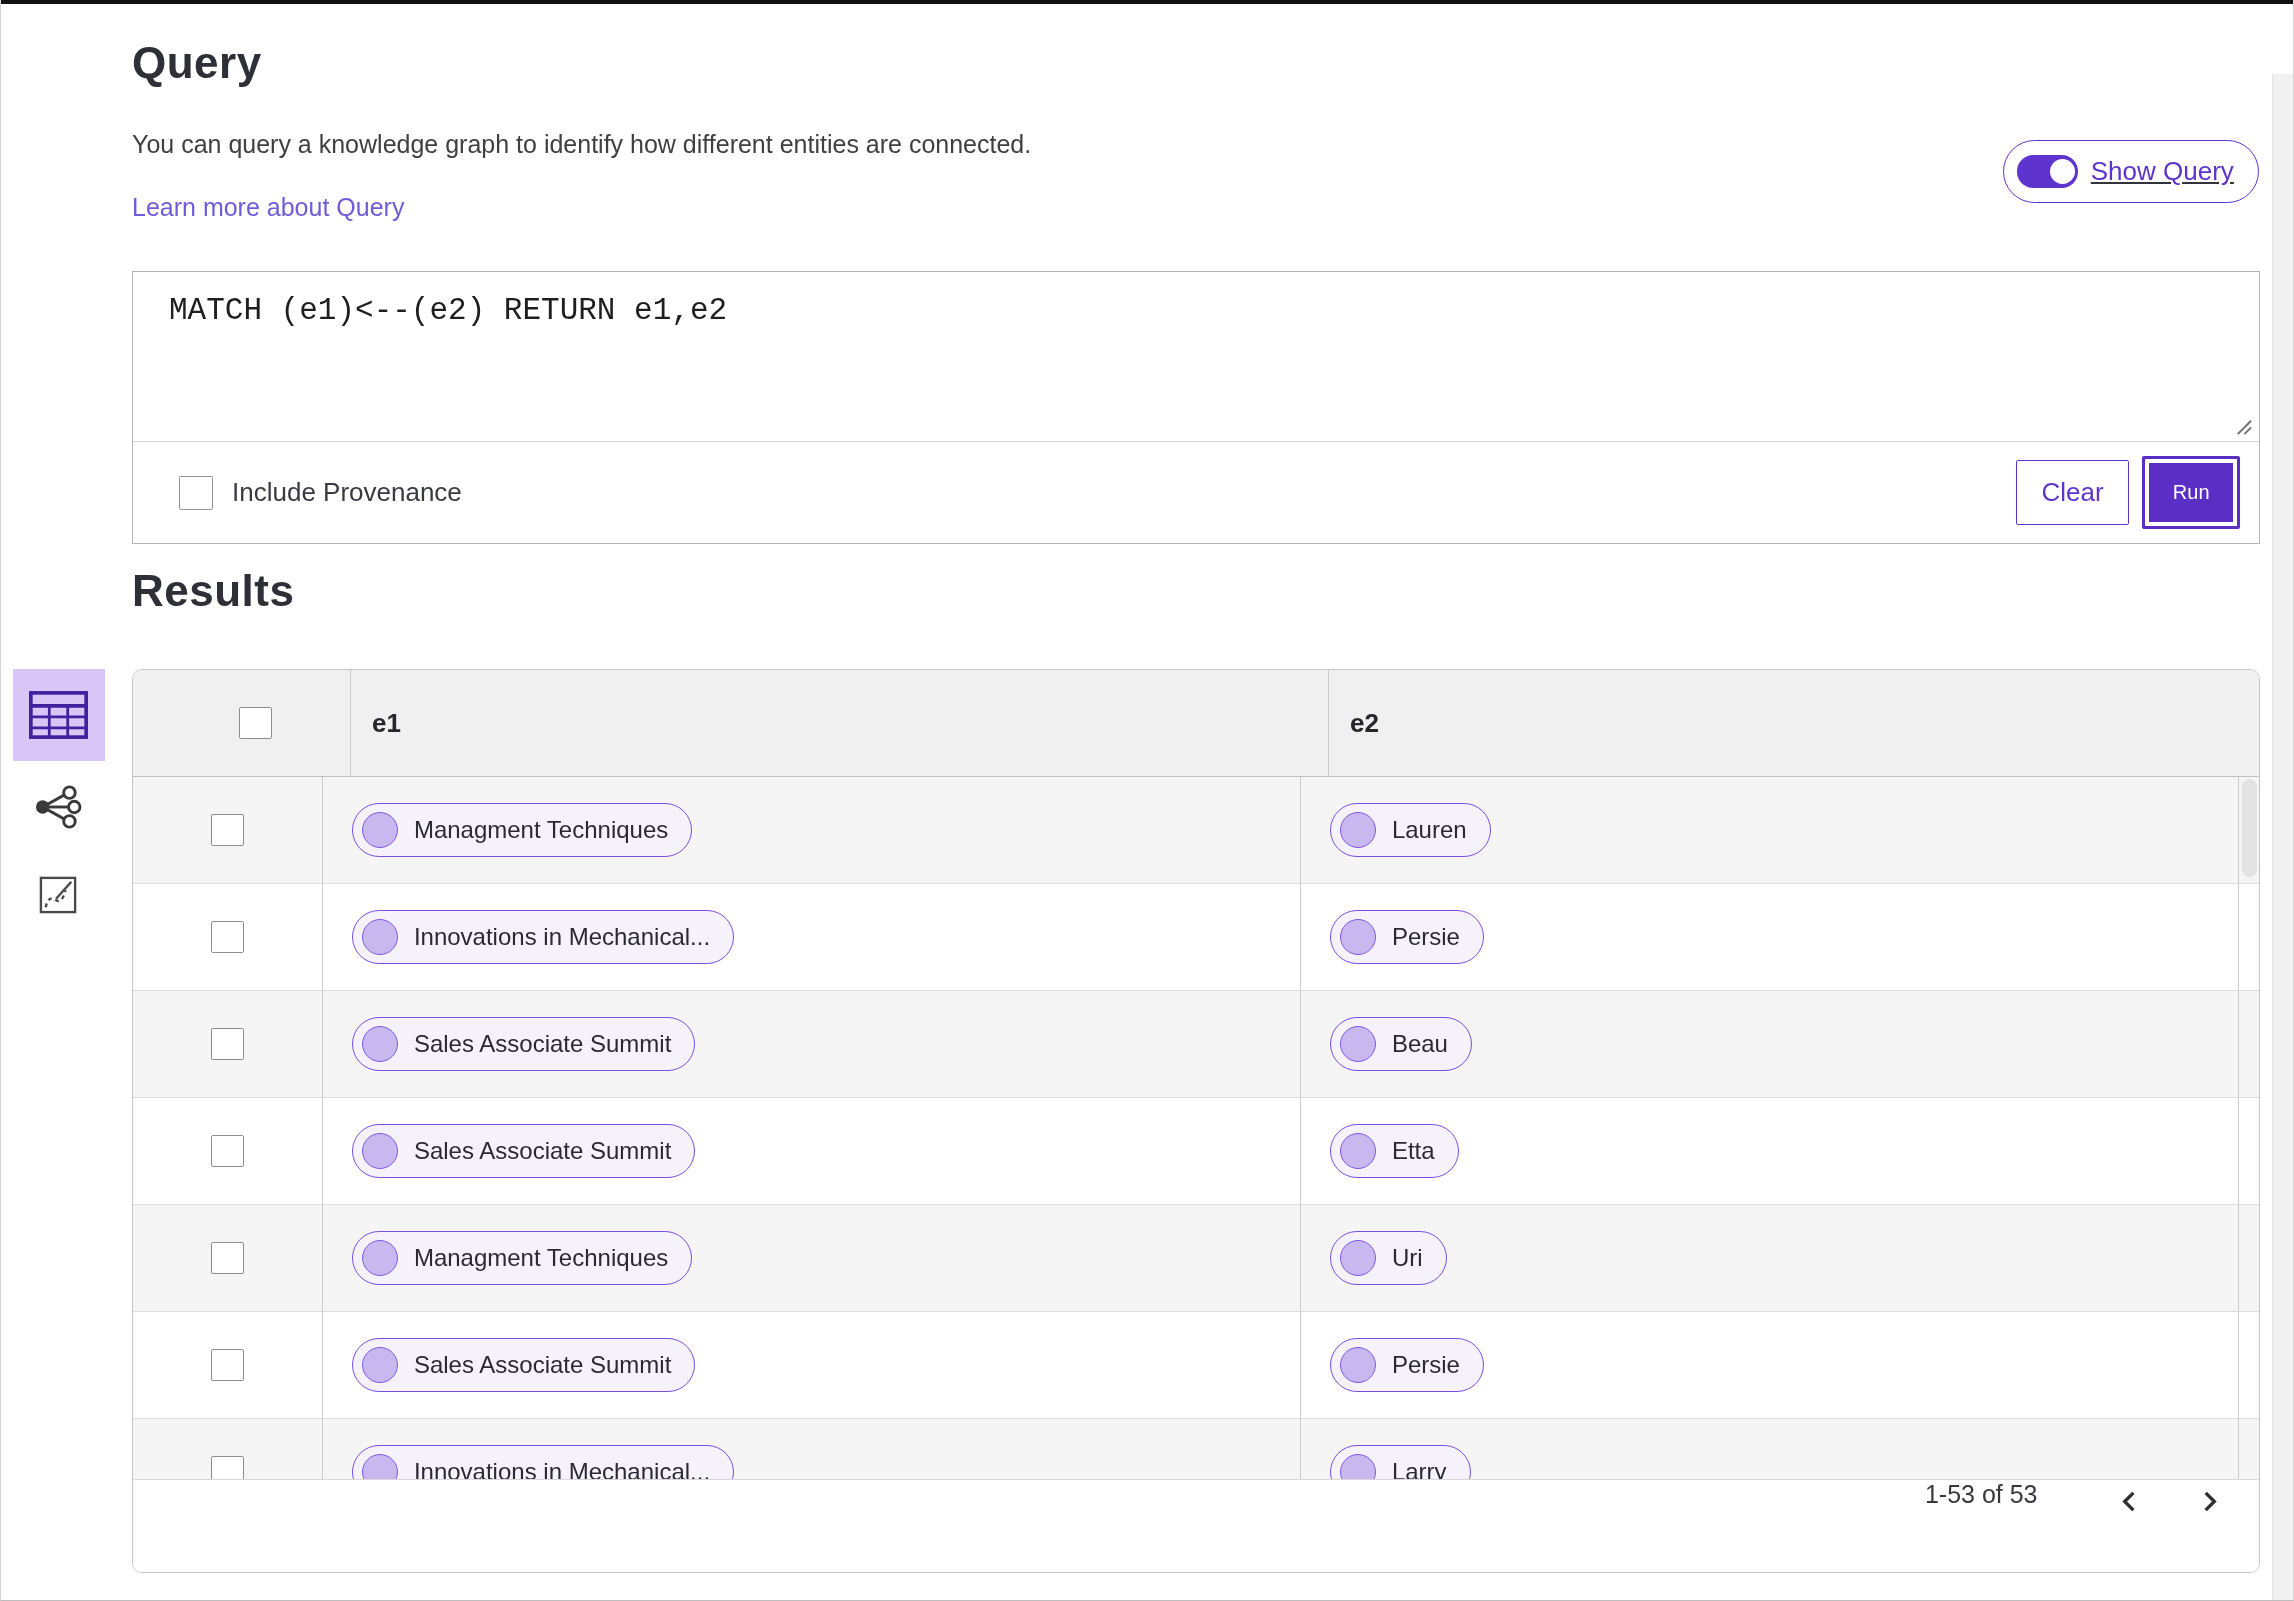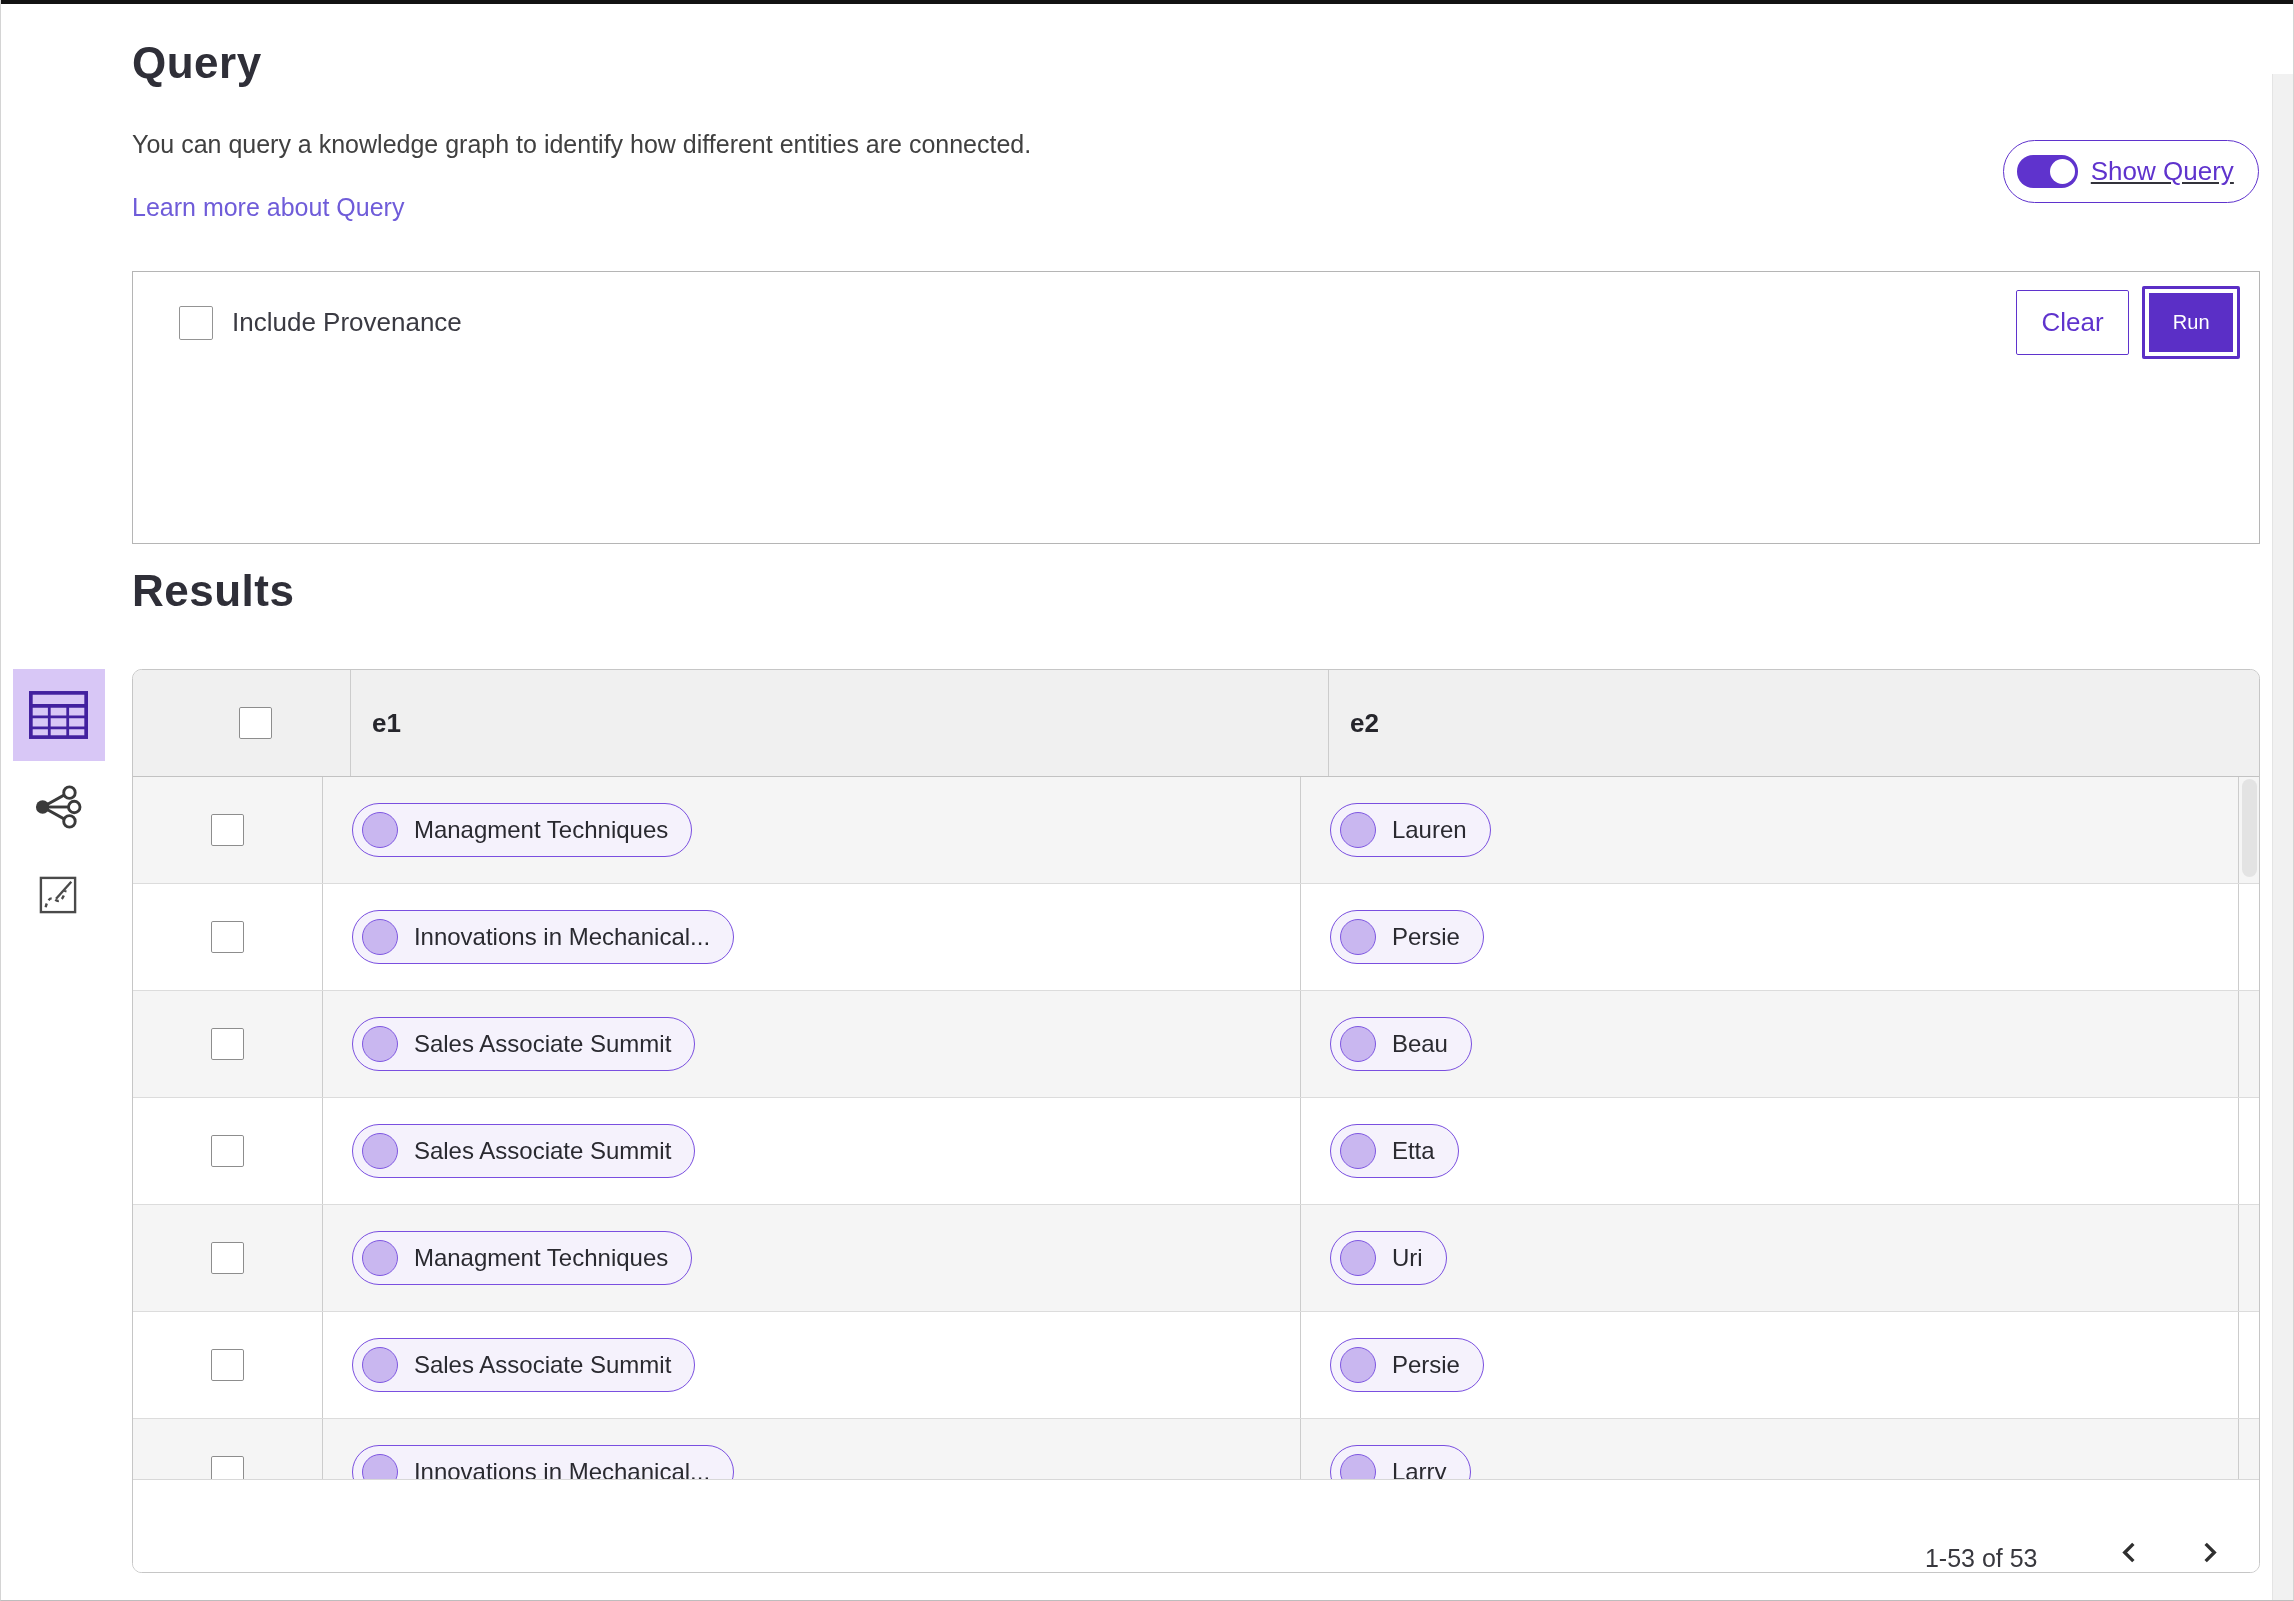--- a/index.html
+++ b/index.html
@@ -85,21 +85,21 @@
     display:inline-flex; align-items:center; height:54px; border-radius:27px;
     border:1.9px solid #7a4fe0; background:#f5f2fc; padding:0 23px 0 8.6px; cursor:pointer; max-width:95%;text-align:right;
   }
   .pill .dot { width:36px; height:36px; border-radius:50%; background:#c9b7f0; border:1.9px solid #7f58e2; flex:0 0 auto; }
   .pill .ptxt { font-size:24px; color:#2a2a30; margin-left:16.3px; white-space:nowrap; }
 
   .scroll-thumb { position:absolute; left:2109px; top:1.9px; width:15.3px; height:98px; border-radius:7.6px; background:#e3e3e3; }
 
   .tfoot {
     height:94px; background:#fff; border-top:1px solid #d8d8d8;
-    display:flex; align-items:flex-end; justify-content:flex-end; padding-right:29px;
+    display:flex; align-items:flex-start; justify-content:flex-end; padding-right:29px;
   }
   .range-lbl { font-size:25px; color:#38383e; margin-right:32.5px; }
   .pg-btn { width:42px; height:42px; background:none; border:none; cursor:pointer; display:flex; align-items:center; justify-content:center; margin-left:38px; }
 </style>
 </head>
 <body>
 
 <div class="top-bar"></div>
 <div class="right-strip"></div>
 
@@ -108,20 +108,27 @@
 <a class="learn-link">Learn more about Query</a>
 
 <div class="toggle-pill">
   <span class="switch">
       <span class="knob"></span>
     </span>
   <span class="lbl">Show Query</span>
 </div>
 
 <div class="query-box">
+  <div class="editor-area">
+    <textarea spellcheck="false" style="">MATCH (e1)&lt;--(e2) RETURN e1,e2</textarea>
+    <svg class="resize-handle" viewBox="0 0 22 22">
+      <line x1="6" y1="20" x2="20" y2="6" stroke="#6e6e6e" stroke-width="2"></line>
+      <line x1="13" y1="20" x2="20" y2="13" stroke="#6e6e6e" stroke-width="2"></line>
+    </svg>
+  </div>
   <div class="editor-toolbar">
     <span class="chk"></span>
     <span class="chk-label">Include Provenance</span>
     <button class="btn-clear">Clear</button>
     <span class="run-wrap">
       <button class="btn-run">Run</button>
     </span>
   </div>
 </div>
 

